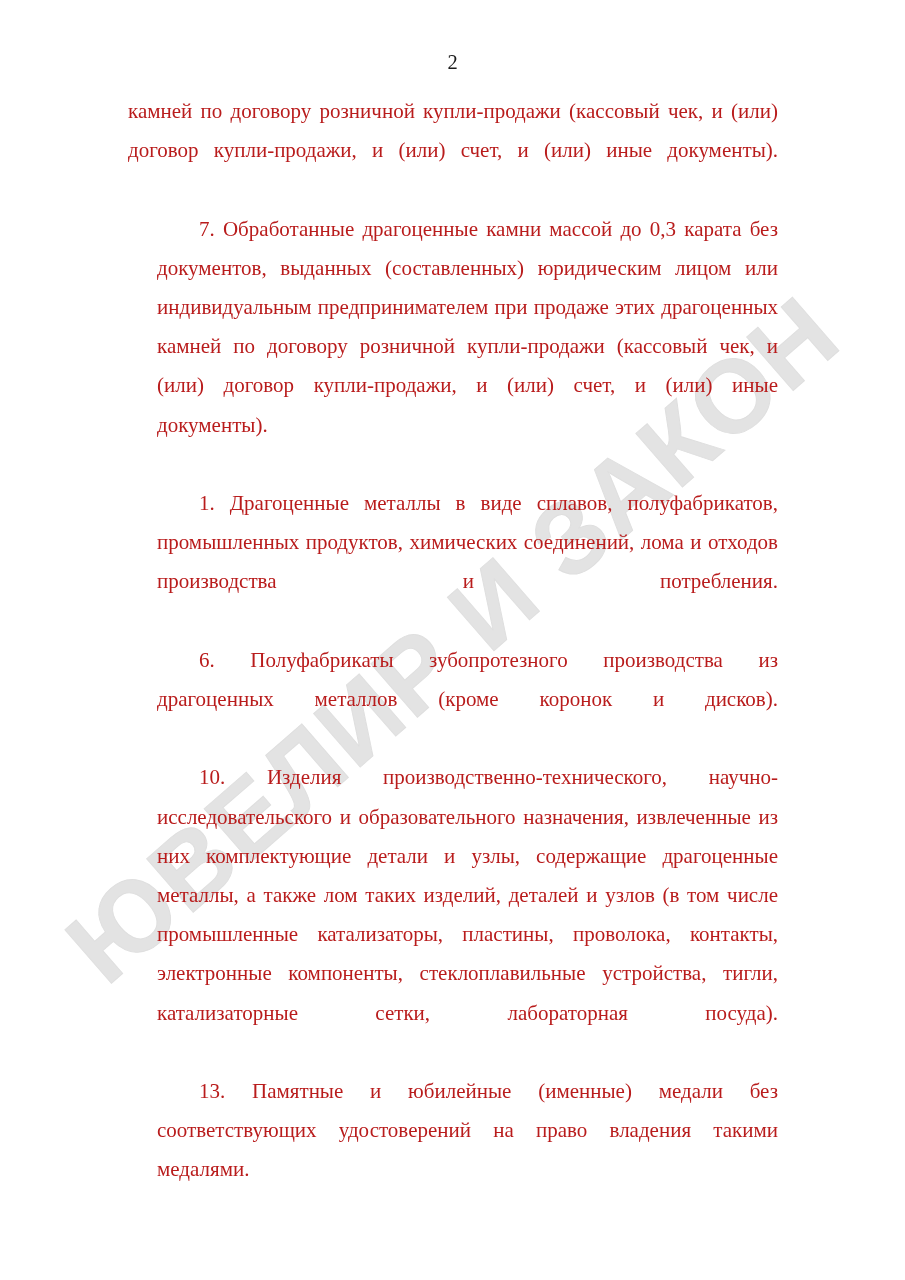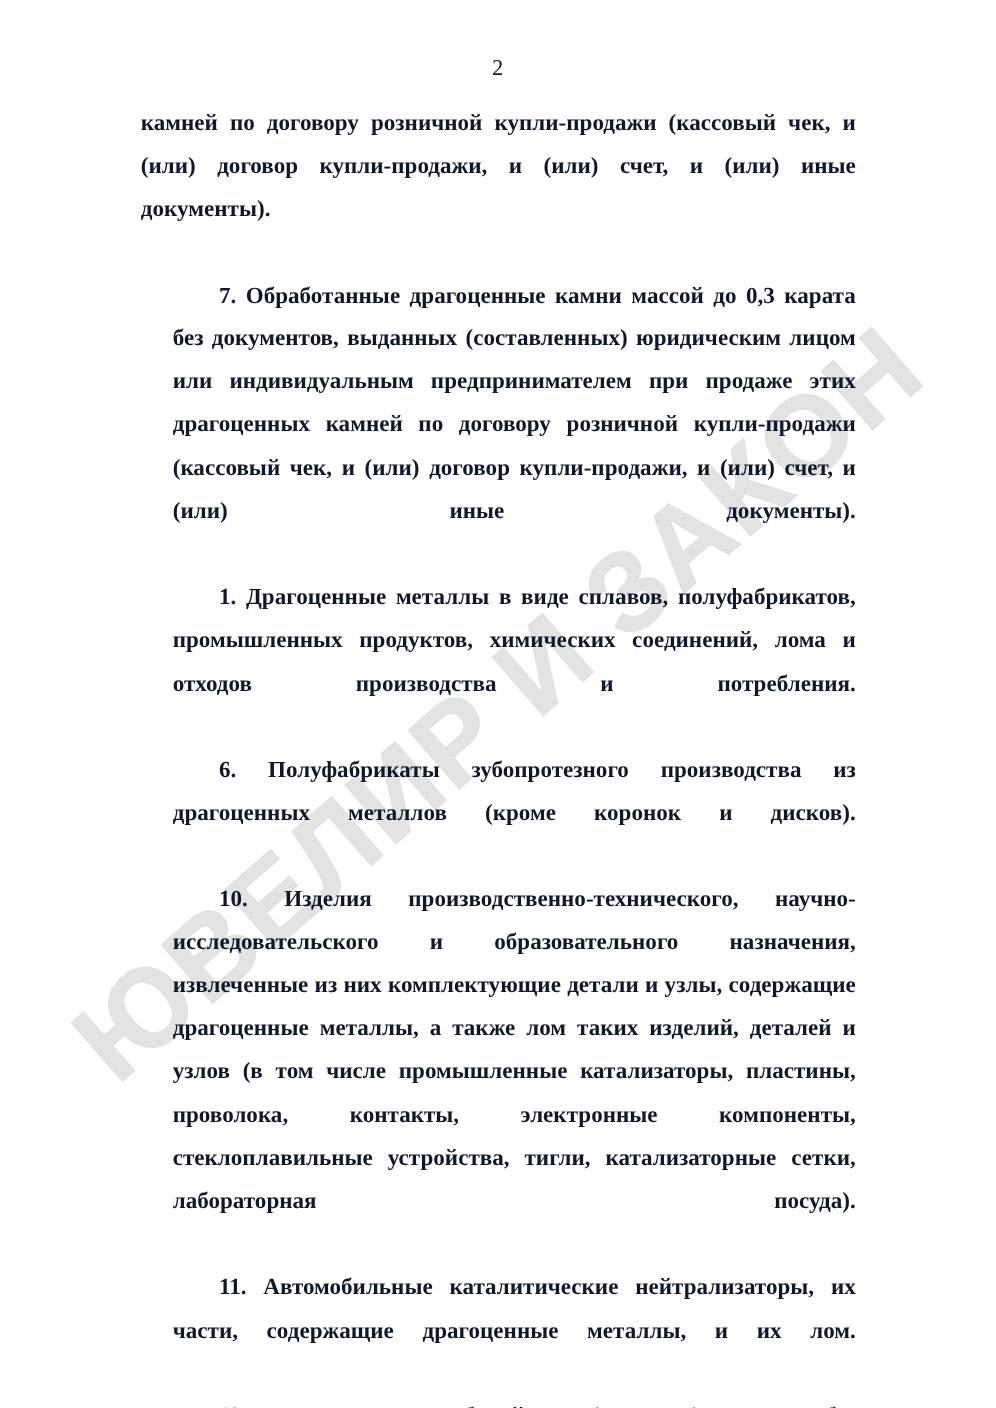--- a/index.html
+++ b/index.html
@@ -68,23 +68,22 @@
     width: 650px;
   }
 
   p.para {
     margin: 0 0 0 0;
     font-size: 21px;
     line-height: 39.2px;
     text-align: justify;
     text-justify: inter-word;
     text-indent: 0;
-    color: #0f172a;
+    color: #b91c1c;
     hyphens: none;
-    font-weight: bold;
   }
   p.para.indent {
     text-indent: 42px;
     margin-left: 29px;
   }
   p.para:last-child {
     text-align: justify;
   }
   
   p.para::after {
@@ -105,19 +104,18 @@
   <div class="content">
 
     <div class="page-number">2</div>
 
     <div class="body-text">
       <p class="para">камней по договору розничной купли-продажи (кассовый чек, и (или) договор купли-продажи, и (или) счет, и (или) иные документы).</p>
       <p class="para indent">7. Обработанные драгоценные камни массой до 0,3 карата без документов, выданных (составленных) юридическим лицом или индивидуальным предпринимателем при продаже этих драгоценных камней по договору розничной купли-продажи (кассовый чек, и (или) договор купли-продажи, и (или) счет, и (или) иные документы).</p>
       <p class="para indent">1. Драгоценные металлы в виде сплавов, полуфабрикатов, промышленных продуктов, химических соединений, лома и отходов производства и потребления.</p>
       <p class="para indent">6. Полуфабрикаты зубопротезного производства из драгоценных металлов (кроме коронок и дисков).</p>
       <p class="para indent">10. Изделия производственно-технического, научно-исследовательского и образовательного назначения, извлеченные из них комплектующие детали и узлы, содержащие драгоценные металлы, а также лом таких изделий, деталей и узлов (в том числе промышленные катализаторы, пластины, проволока, контакты, электронные компоненты, стеклоплавильные устройства, тигли, катализаторные сетки, лабораторная посуда).</p>
-      <p class="para indent">11. Автомобильные каталитические нейтрализаторы, их части, содержащие драгоценные металлы, и их лом.</p>
       <p class="para indent">13. Памятные и юбилейные (именные) медали без соответствующих удостоверений на право владения такими медалями.</p>
 
     </div>
 
   </div>
 </div>
 
 </body></html>

